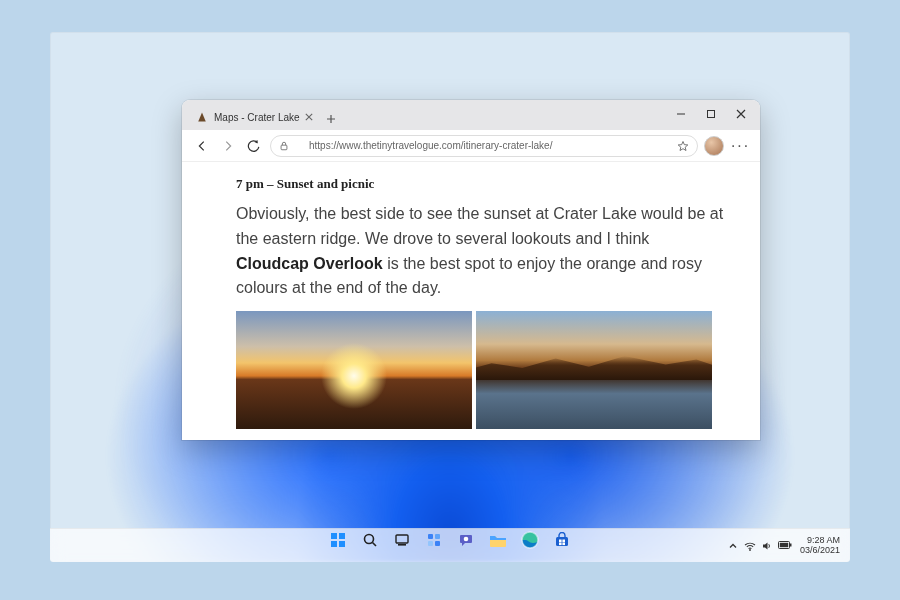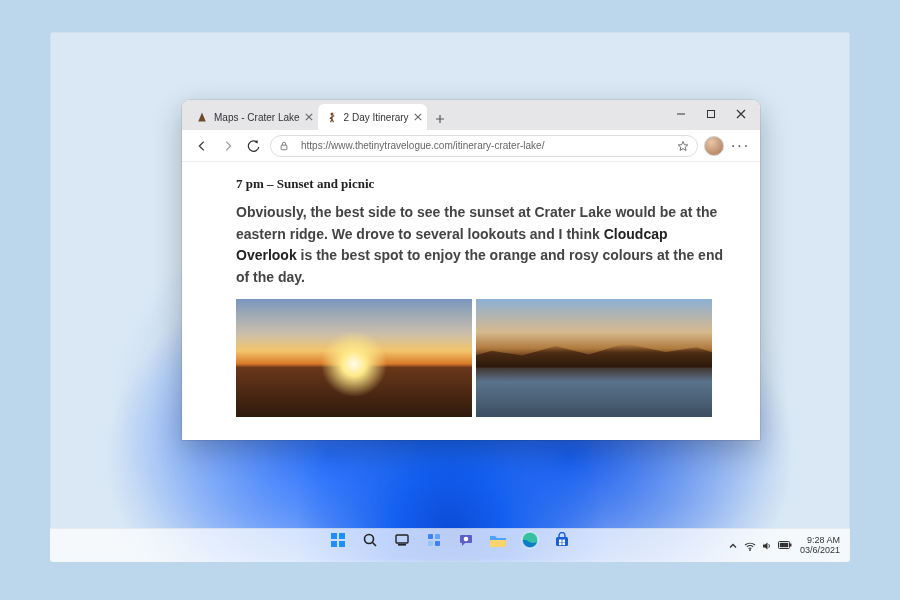--- a/index.html
+++ b/index.html
@@ -80,36 +80,36 @@
     .toolbar {
       height: 32px; background: #fff;
       display: flex; align-items: center; gap: 6px;
       padding: 0 10px;
       border-bottom: 1px solid #eee;
     }
     .nav-btn { width:20px; height:20px; display:flex; align-items:center; justify-content:center; color:#444; }
     .addrbar {
       flex: 1; display:flex; align-items:center;
       height: 22px; border: 1px solid #ddd; border-radius: 12px;
-      padding: 0 8px; gap: 12px;
+      padding: 0 8px; gap: 20px;
     }
     .addrbar .lock { color:#666; }
     .addrbar .url { flex:1; font-size: 10px; color:#666; border:none; outline:none; background:none; }
     .addrbar .star { color:#666; }
     .avatar { width:20px; height:20px; border-radius:50%; background: radial-gradient(circle at 35% 30%, #e8c6a8, #a87452); border:1px solid #ccc;}
     .more { width:20px; height:20px; display:flex; align-items:center; justify-content:center; color:#555; letter-spacing:1px;}
 
     
     .content {
       flex: 1; overflow: hidden; padding: 14px 34px 0 54px;
       font-family: Georgia, "Times New Roman", serif;
       color: #222;
     }
     .content h3 { font-size: 13px; font-weight: 700; margin-bottom: 10px; font-family: Georgia, serif;}
-    .content p { font-size: 14px; line-height: 1.55; color:#444; margin-bottom: 10px; font-family: "Segoe UI", Arial, sans-serif; font-weight: bold;}
+    .content p { font-size: 16px; line-height: 1.55; color:#444; margin-bottom: 10px; font-family: "Segoe UI", Arial, sans-serif;}
     .content p strong { color:#222; }
     .photos { display:flex; gap:4px; margin-top: 6px; }
     .photo { width: 236px; height: 118px; background:#222; }
     
     .photo1 {
       background:
         radial-gradient(60px 60px at 50% 55%, #fffceb 0%, #ffe98a 20%, rgba(255,233,138,0) 55%),
         linear-gradient(to bottom, #7a97bf 0%, #cdbfa9 30%, #f3c46b 44%, #d77a28 55%, #6a3719 58%, #2e1a0d 100%);
     }
     .photo2 {
@@ -161,34 +161,20 @@
         </span>
         <span class="label">Maps - Crater Lake</span>
         <span class="close">
           <svg width="8" height="8" viewBox="0 0 10 10">
               <path stroke="#666" stroke-width="1.4" d="M1 1 L9 9 M9 1 L1 9"></path>
             </svg>
         </span>
       </div>
 
 
-      <div class="tab active">
-        <span class="favicon">
-          <svg viewBox="0 0 16 16">
-              <circle cx="8" cy="4" r="2" fill="#7a4a2a"></circle>
-              <path stroke="#7a4a2a" stroke-width="1.6" fill="none" d="M8 6 L8 11 M8 8 L5 10 M8 8 L11 6 M8 11 L6 15 M8 11 L10 15"></path>
-            </svg>
-        </span>
-        <span class="label">2 Day Itinerary</span>
-        <span class="close">
-          <svg width="8" height="8" viewBox="0 0 10 10">
-              <path stroke="#666" stroke-width="1.4" d="M1 1 L9 9 M9 1 L1 9"></path>
-            </svg>
-        </span>
-      </div>
       <div class="newtab">
         <svg width="10" height="10" viewBox="0 0 10 10">
             <path stroke="#555" stroke-width="1.2" d="M5 1 V9 M1 5 H9"></path>
           </svg>
       </div>
 
       <div class="window-controls">
         <div class="wc">
             <svg width="10" height="10" viewBox="0 0 10 10">
               <path stroke="#333" stroke-width="1" d="M1 5 H9"></path>

